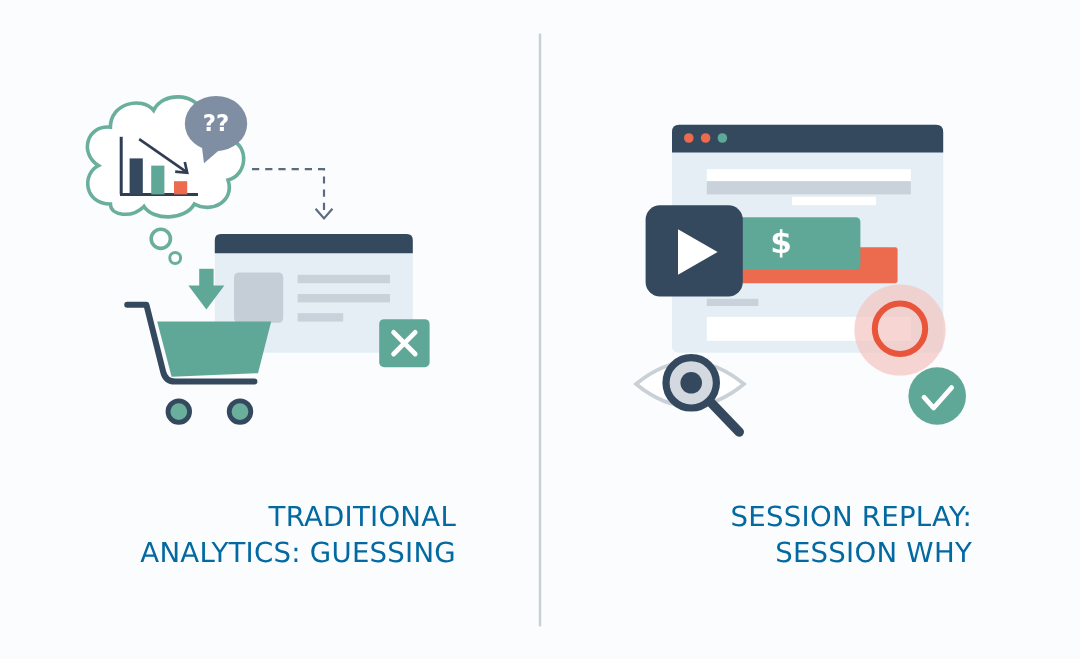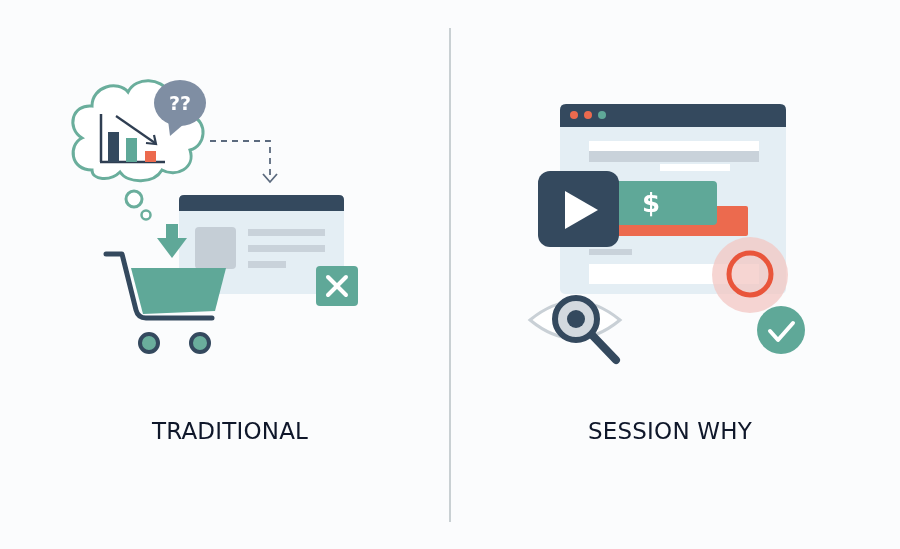--- a/index.html
+++ b/index.html
@@ -1,19 +1,19 @@
 <!DOCTYPE html>
 <html><head>
 <meta charset="utf-8">
 <style>
   html, body { margin:0; padding:0; }
   body { width:900px; height:549px; background:#fbfcfd; position:relative; overflow:hidden; font-family:"DejaVu Sans", sans-serif; }
   .abs { position:absolute; }
   .divider { left:449px; top:28px; width:2px; height:494px; background:#c9d0d3; }
-  .caption { position:absolute; text-align:center; color:#0f172a; font-size:23px; line-height:30px; letter-spacing:0.2px; }
+  .caption { position:absolute; text-align:right; color:#0369a1; font-size:23px; line-height:30px; letter-spacing:0.2px; }
   .caption span { display:block; white-space:nowrap; }
   svg { position:absolute; left:0; top:0; }
 </style>
 </head>
 <body>
 
 <div class="abs divider"></div>
 
 <svg width="450" height="549" viewBox="0 0 450 549">
 
@@ -111,16 +111,18 @@
 
   <g>
     <circle cx="781" cy="330" r="24" fill="#5fa898"></circle>
     <polyline points="770,331 778,340 793,323" fill="none" stroke="#ffffff" stroke-width="4" stroke-linecap="round" stroke-linejoin="round"></polyline>
   </g>
 </svg>
 <div class="abs" style="left:636px;top:186px;width:30px;text-align:center;color:#ffffff;font-weight:bold;font-size:26px;line-height:34px;">$</div>
 
 <div class="caption" style="left:80px;top:416px;width:300px;">
   <span>TRADITIONAL</span>
+  <span>ANALYTICS: GUESSING</span>
 </div>
 <div class="caption" style="left:530px;top:416px;width:280px;">
+  <span>SESSION REPLAY:</span>
   <span>SESSION WHY</span>
 </div>
 
 </body></html>

